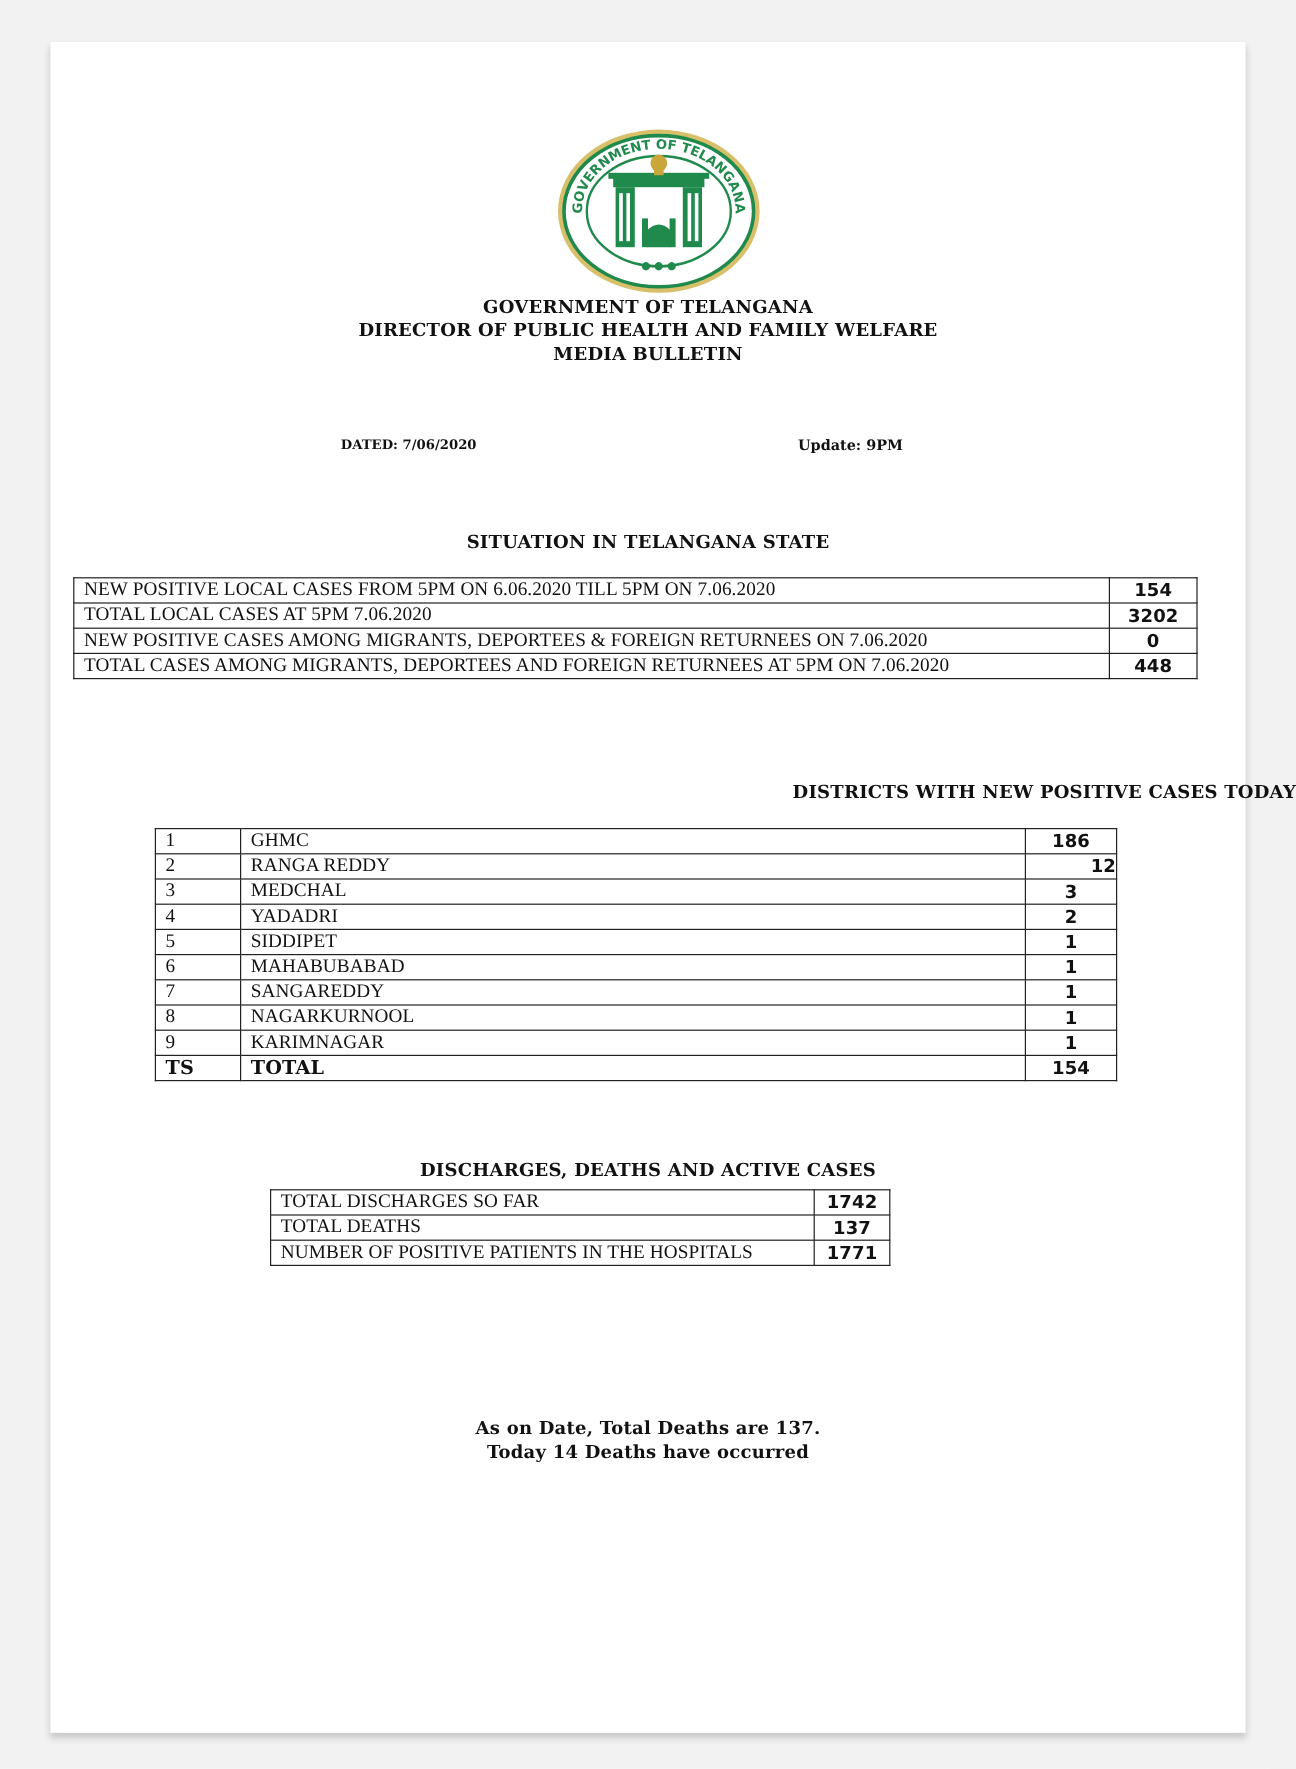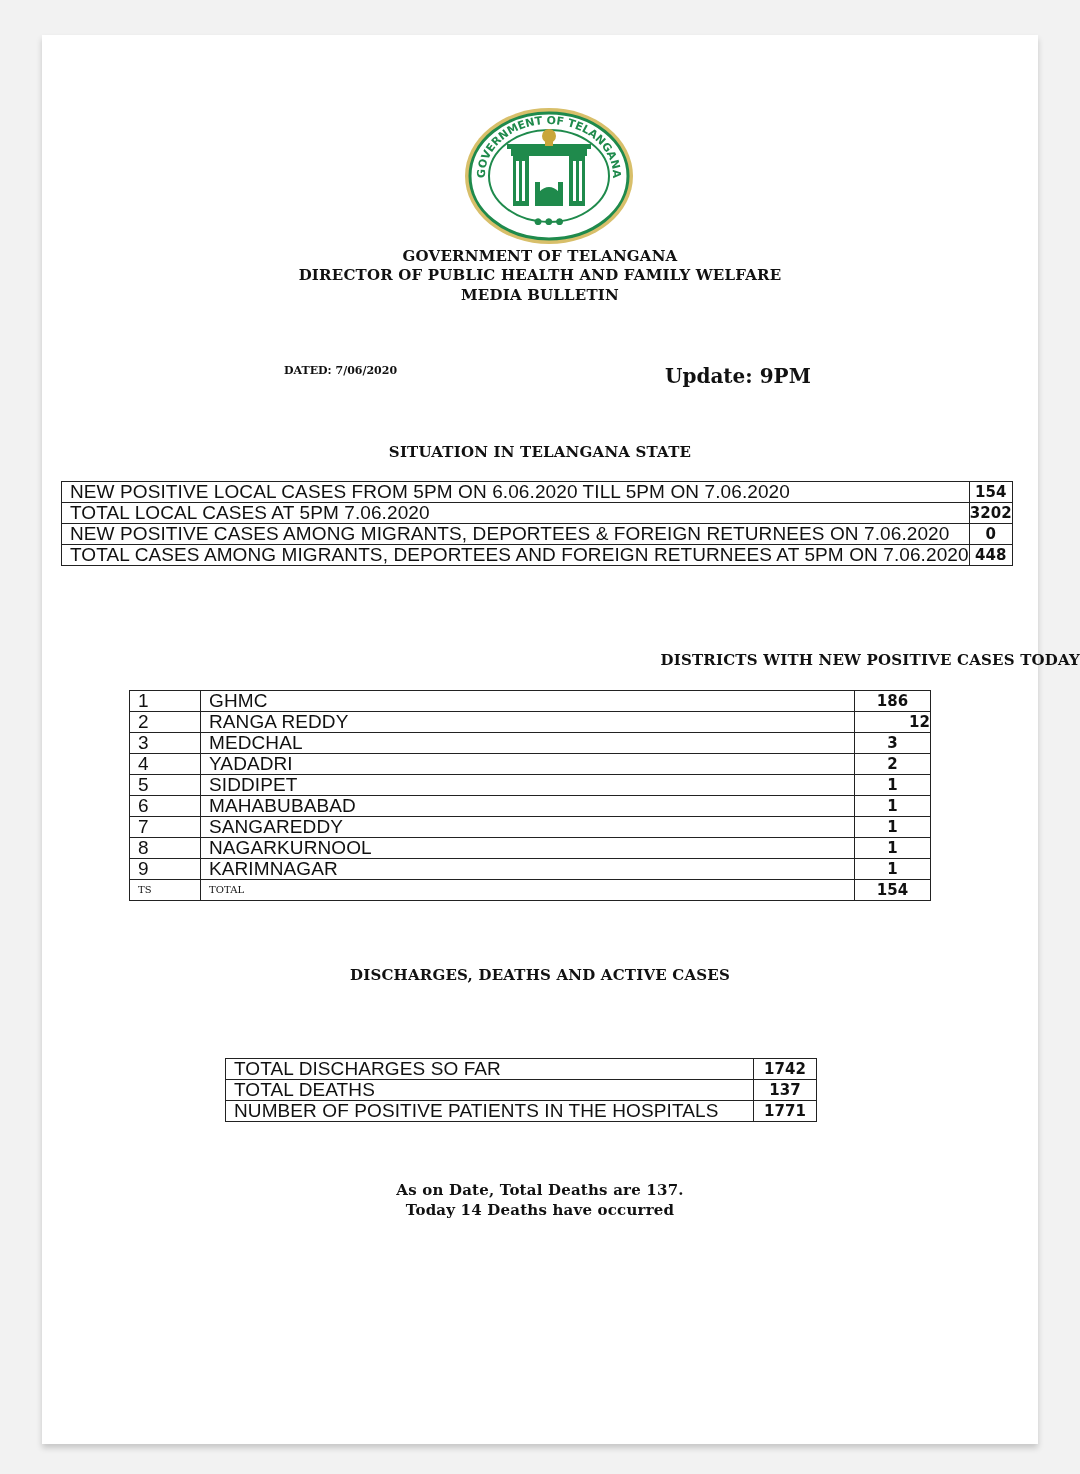--- a/index.html
+++ b/index.html
@@ -15,29 +15,29 @@
   }
   .abs { position:absolute; }
   .bold { font-family:"DejaVu Serif", serif; font-weight:bold; }
   .center { text-align:center; }
   .hdr { left:0; width:1080px; font-size:15px; letter-spacing:0.2px; }
   .logo { left:463px; top:106px; width:172px; height:140px; }
 
   table { border-collapse:collapse; position:absolute; }
   td {
     border:1px solid #222; padding:0 0 0 8px; height:20px;
-    font-family:Liberation Sans, sans-serif; font-size:19px; line-height:20px;
+    font-family:Liberation Serif, serif; font-size:16px; line-height:20px;
     white-space:nowrap; letter-spacing:0.1px;
   }
   td.num {
     font-family:"DejaVu Sans", sans-serif; font-weight:bold; font-size:15px;
     text-align:center; padding:0;
   }
   td.idx { padding-left:8px; }
-  .boldcell { font-family:"DejaVu Serif", serif; font-weight:normal; font-size:10px; }
+  .boldcell { font-family:"DejaVu Serif", serif; font-weight:bold; font-size:16px; }
 </style>
 </head>
 <body>
 
 <div class="page"></div>
 
 <div class="abs logo">
   <svg width="172" height="140" viewBox="0 0 172 140">
     <ellipse cx="86" cy="70" rx="84" ry="68" fill="#d8bf6a"></ellipse>
     <ellipse cx="86" cy="70" rx="79" ry="63" fill="#fff" stroke="#1f8a4c" stroke-width="3"></ellipse>
@@ -62,21 +62,21 @@
     <rect x="82" y="34" width="8" height="6" fill="#c9a63a"></rect>
     <text x="86" y="118" text-anchor="middle" font-size="9" fill="#1f8a4c" font-family="DejaVu Sans, sans-serif">● ● ●</text>
   </svg>
 </div>
 
 <div class="abs hdr bold center" style="top:247px;">GOVERNMENT  OF TELANGANA</div>
 <div class="abs hdr bold center" style="top:266px;">DIRECTOR OF PUBLIC HEALTH AND FAMILY WELFARE</div>
 <div class="abs hdr bold center" style="top:286px;">MEDIA BULLETIN</div>
 
 <div class="abs bold" style="left:284px; top:364px; font-size:11px;">DATED: 7/06/2020</div>
-<div class="abs bold" style="left:665px; top:364px; font-size:20px;">Update: 9PM</div>
+<div class="abs bold" style="left:665px; top:364px; font-size:12px;">Update: 9PM</div>
 
 <div class="abs hdr bold center" style="top:443px;">SITUATION IN TELANGANA STATE</div>
 <table style="left:61px; top:481px; width:937px;">
   <tbody id="situation-body">
       <tr>
         <td>NEW POSITIVE LOCAL CASES FROM 5PM ON 6.06.2020 TILL 5PM ON 7.06.2020</td>
         <td class="num" style="width:72px;">154</td>
       </tr>
       <tr>
         <td>TOTAL LOCAL CASES AT 5PM 7.06.2020</td>
@@ -143,21 +143,21 @@
       </tr>
       <tr>
         <td class="idx boldcell">TS</td>
         <td class="boldcell">TOTAL</td>
         <td class="num">154</td>
       </tr>
     </tbody>
 </table>
 
 <div class="abs hdr bold center" style="top:966px;">DISCHARGES, DEATHS AND ACTIVE CASES</div>
-<table style="left:225px; top:1058px; width:592px;">
+<table style="left:225px; top:991px; width:517px;">
   <tbody id="discharges-body">
       <tr>
         <td>TOTAL DISCHARGES SO FAR</td>
         <td class="num" style="width:62px;">1742</td>
       </tr>
       <tr>
         <td>TOTAL DEATHS</td>
         <td class="num" style="width:62px;margin-top:17px;">137</td>
       </tr>
       <tr>

